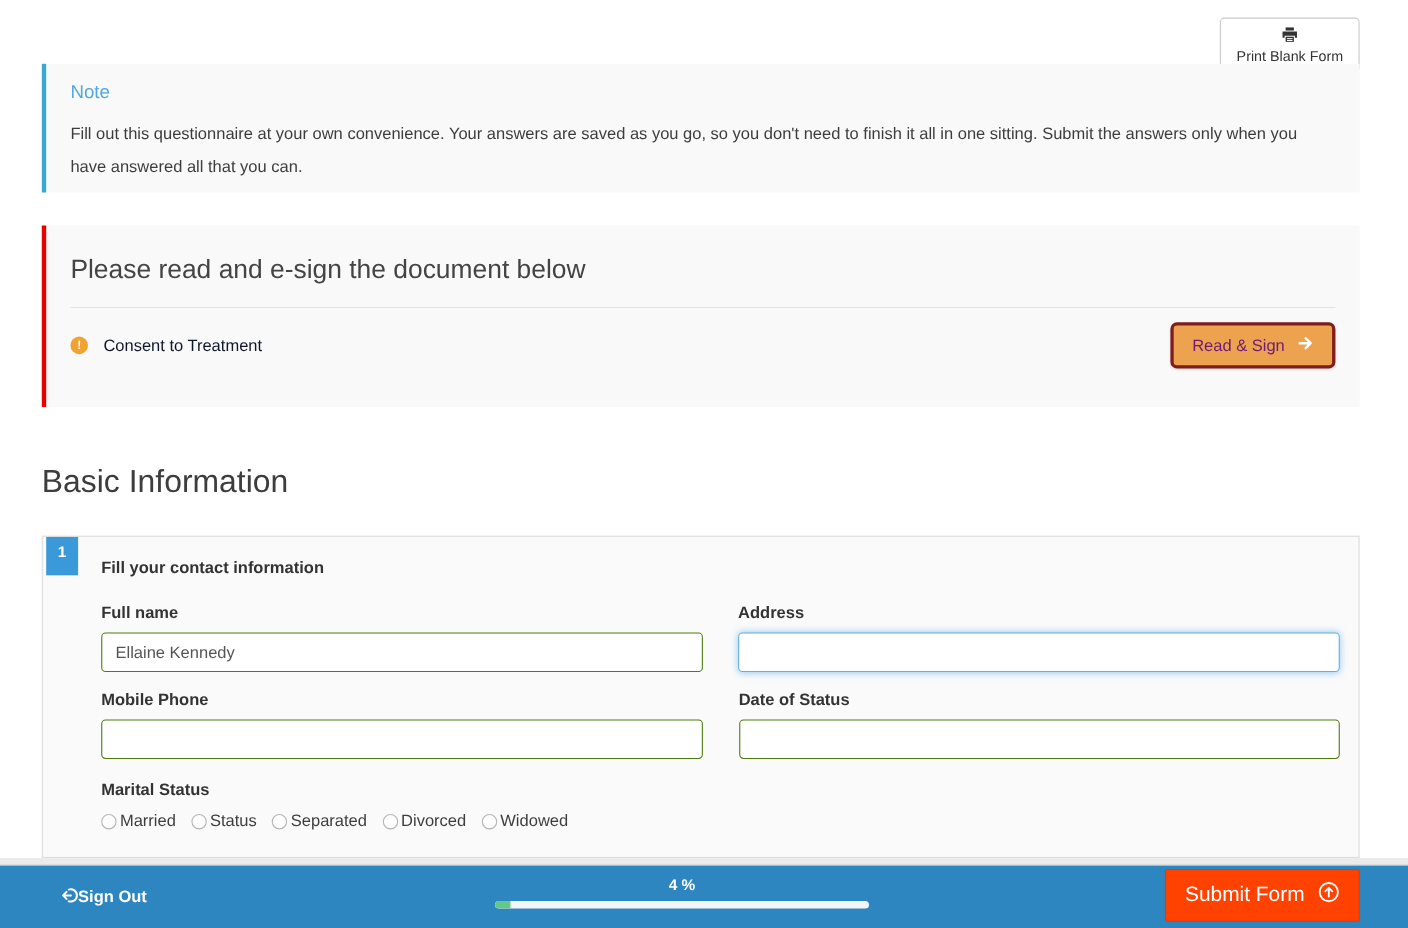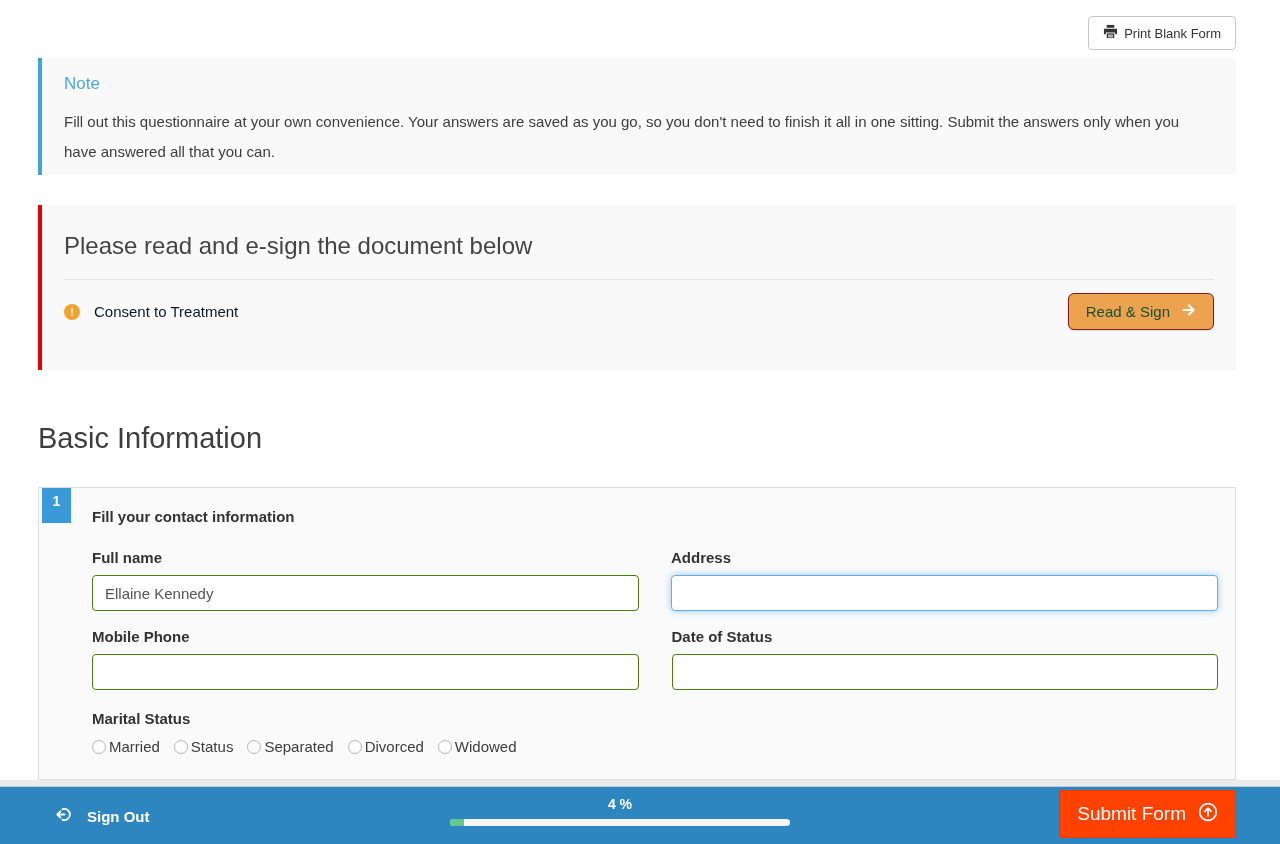--- a/index.html
+++ b/index.html
@@ -4,24 +4,25 @@
 <style>
   * { box-sizing: border-box; margin: 0; padding: 0; }
   html, body { background: #fff; }
   .page {
     position: relative; width: 1280px; height: 844px; overflow: hidden;
     background: #fff; font-family: "Liberation Sans", sans-serif; color: #3d3d3d;
   }
   
   .print-btn {
     position: absolute; top: 16px; right: 44px;
-    display: flex; align-items: center; gap: 6px;
+    display: flex; align-items: center; gap: 1px;
     background: #fff; border: 1px solid #c9c9c9; border-radius: 4px;
     padding: 7px 14px; font-size: 13px; color: #333; cursor: pointer;
     font-family: "Liberation Sans", sans-serif;
+    flex-direction: column;
   }
   
   .note-box {
     position: absolute; left: 38px; right: 44px; top: 58px; height: 117px;
     background: #f9f9f9; border-left: 4px solid #3aa8d5; padding: 13px 22px;
   }
   .note-title { color: #4fa8dc; font-size: 17px; font-weight: 400; margin: 3px 0 13px; }
   .note-text { font-size: 15px; color: #3d3d3d; line-height: 30px; }
   
   .esign-box {
@@ -33,22 +34,22 @@
   .esign-row { display: flex; align-items: center; margin-top: 13px; }
   .warn-icon {
     width: 16px; height: 16px; border-radius: 50%; background: #f0a32e;
     color: #fff; font-size: 11px; font-weight: bold; line-height: 16px;
     text-align: center; flex: 0 0 auto;
   }
   .doc-link { color: #0f172a; font-size: 15px; margin-left: 14px; text-decoration: none; cursor: pointer; }
   .esign-spacer { flex: 1; }
   .read-sign-btn {
     display: flex; align-items: center; gap: 12px;
-    background: #eca24e; border: 1px solid #7f1d1d; border-radius: 6px;
-    color: #14532d; font-size: 15px; padding: 9px 17px; cursor: pointer;
+    background: #eca24e; border: 3px solid #7f1d1d; border-radius: 6px;
+    color: #701a75; font-size: 15px; padding: 9px 17px; cursor: pointer;
     box-shadow: 0 1px 2px rgba(0,0,0,0.12);
     font-family: "Liberation Sans", sans-serif;
   }
   
   .section-title {
     position: absolute; left: 38px; top: 422px;
     font-size: 29px; font-weight: 400; color: #3d3d3d;
   }
   
   .card {
@@ -89,21 +90,21 @@
   .footer-strip {
     position: absolute; left: 0; right: 0; bottom: 57px; height: 7px;
     background: #ebebeb; border-bottom: 1px solid #c8c8c8;
   }
   .footer {
     position: absolute; left: 0; right: 0; bottom: 0; height: 57px;
     background: #2e86c1;
   }
   .signout-btn {
     position: absolute; left: 55px; top: 50%; transform: translateY(-50%);
-    display: flex; align-items: center; gap: 16px; cursor: pointer;
+    display: flex; align-items: center; gap: 0; cursor: pointer;
     color: #fff; font-size: 15px; font-weight: bold; background: none; border: none;
     font-family: "Liberation Sans", sans-serif;
   }
   .progress-wrap { position: absolute; left: 450px; width: 340px; top: 9px; text-align: center; }
   .progress-label { color: #fff; font-size: 14px; font-weight: bold; }
   .progress-track {
     margin-top: 7px; height: 7px; background: #f4f6f6; border-radius: 4px; overflow: hidden;
   }
   .progress-fill { height: 100%; background: #62c98a; border-radius: 4px 0 0 4px; }
   .submit-btn {

